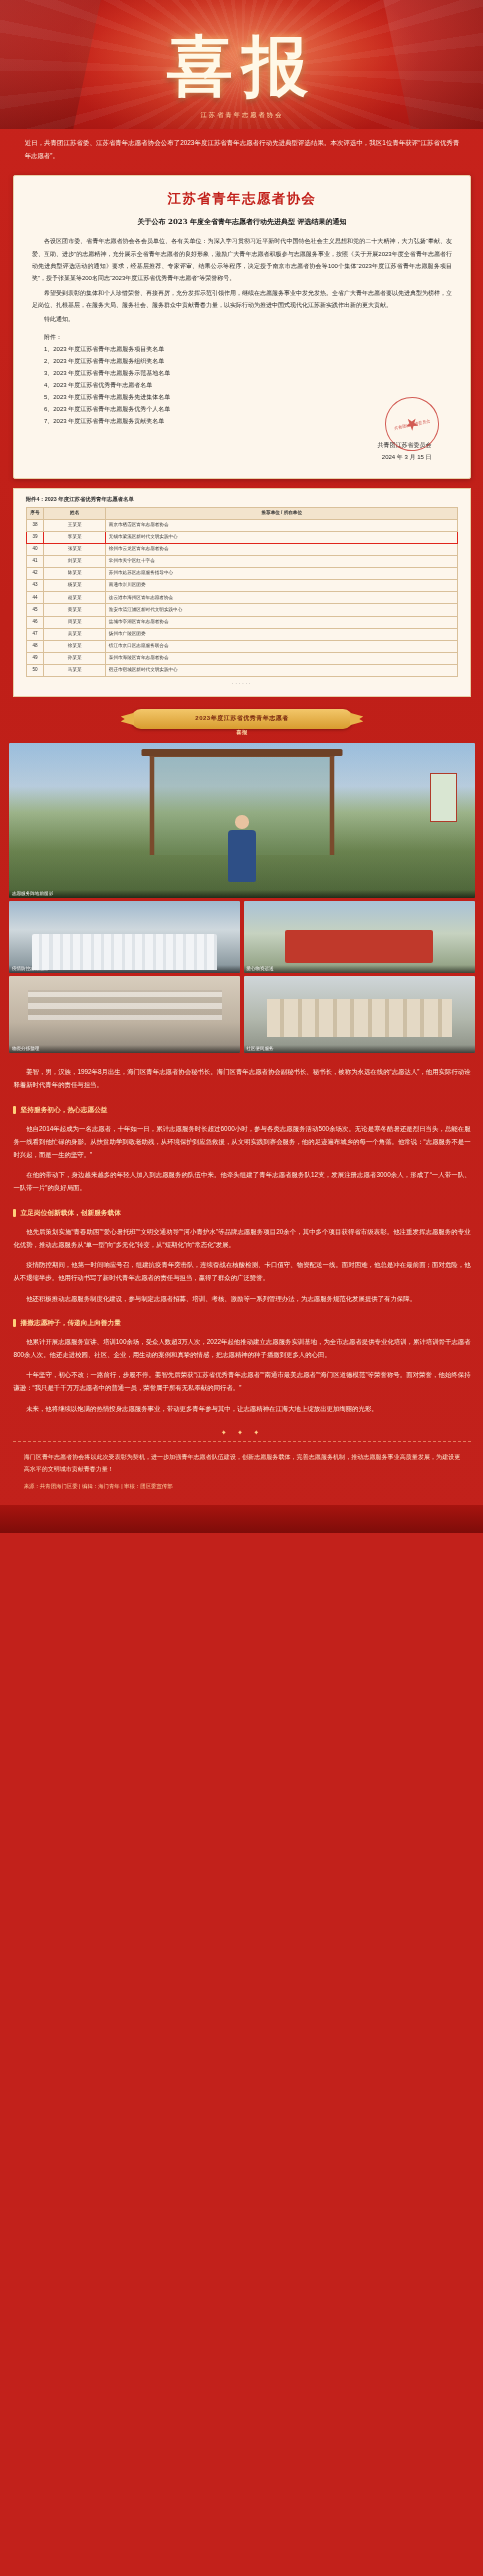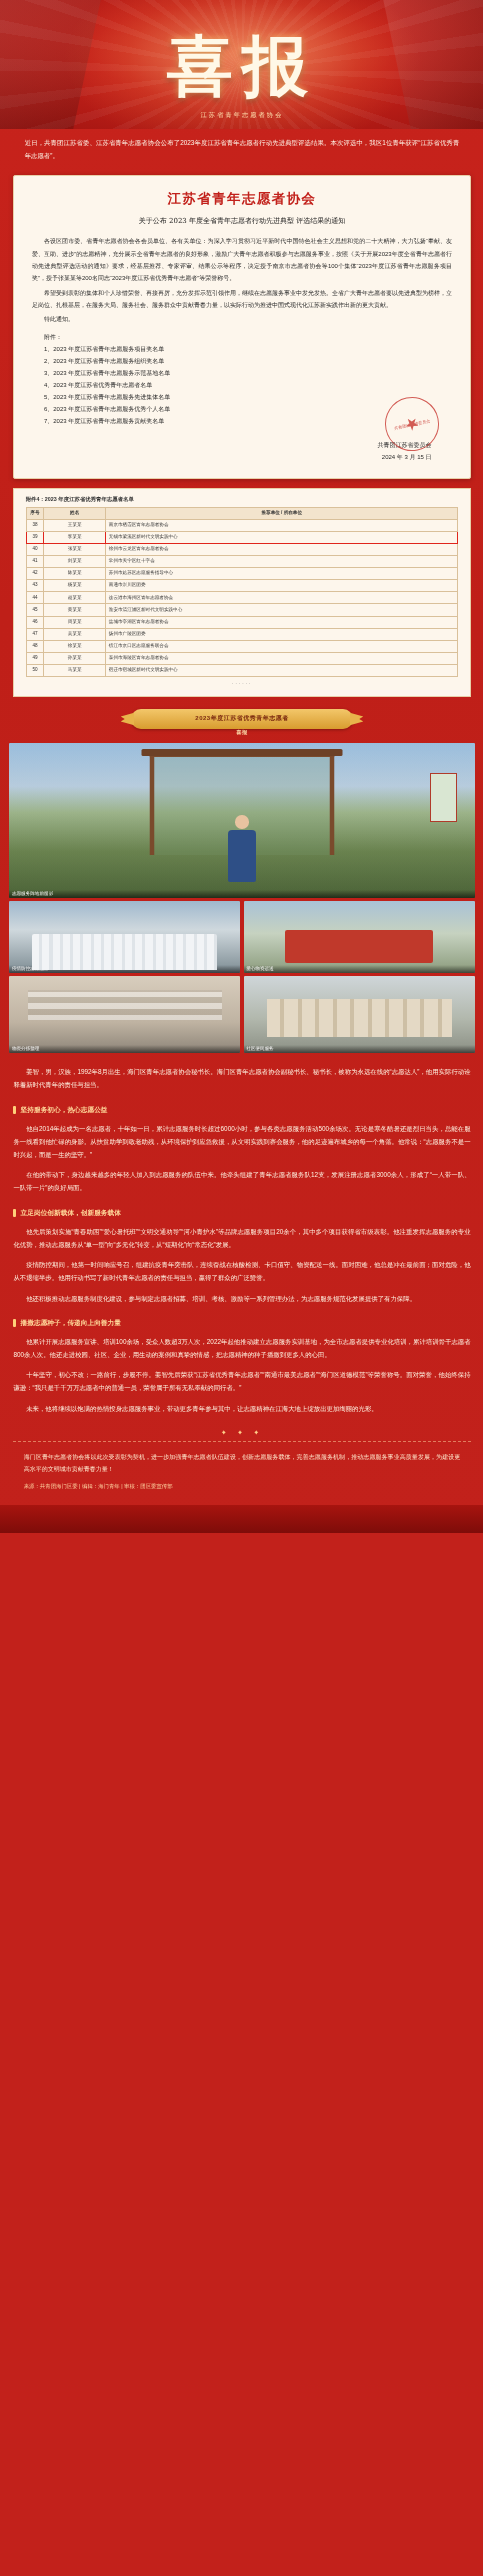--- a/index.html
+++ b/index.html
@@ -33,21 +33,21 @@
 
   
   .lead { margin:0 14.4px; padding:8.2px 10.3px 9.3px; color:#fff7ea; font-size:6.4px; line-height:2.0; text-align:justify; }
 
   
   .doc-card { margin:3.1px 13.4px 0; background:#fdf6ec; border:0.5px solid #e8cfa8; border-radius:2.1px;
               padding:13.4px 17.5px 15.5px; position:relative;
               box-shadow: 0 1px 5.2px rgba(0,0,0,.25); }
   .doc-head { text-align:center; color:#c2211b; font-family:"DejaVu Serif","Liberation Serif",serif;
               font-weight:700; font-size:13.4px; letter-spacing:1.5px; margin-bottom:7.2px; }
-  .doc-title { text-align:center; font-family:"DejaVu Serif","Liberation Serif",serif; font-weight:400;
+  .doc-title { text-align:center; font-family:"DejaVu Serif","Liberation Serif",serif; font-weight:700;
                font-size:7px; line-height:1.9; color:#1c1c1c; margin-bottom:7.2px; }
   .doc-p { font-size:6px; line-height:2.05; text-align:justify; color:#2a2a2a; text-indent:2em; margin:0 0 2.1px; }
   .doc-list { margin:5.2px 0 3.1px; }
   .doc-list .li { font-size:6px; line-height:2.0; color:#2a2a2a; text-indent:2em; }
   .doc-sign { margin-top:13.4px; text-align:right; font-size:6px; line-height:1.9; color:#2a2a2a; padding-right:20.6px; }
   .seal { position:absolute; right:31px; bottom:27px; width:54px; height:54px; border:1.5px solid #c2211b;
           border-radius:50%; opacity:.72; transform:rotate(-12deg); }
   .seal:after { content:""; position:absolute; left:50%; top:50%; width:13.4px; height:13.4px; transform:translate(-50%,-50%) rotate(45deg);
           background:#c2211b; clip-path: polygon(50% 0%,61% 35%,98% 35%,68% 57%,79% 91%,50% 70%,21% 91%,32% 57%,2% 35%,39% 35%); }
   .seal-text { position:absolute; inset:0; color:#c2211b; font-size:4.1px; display:flex; align-items:center; justify-content:center; }

